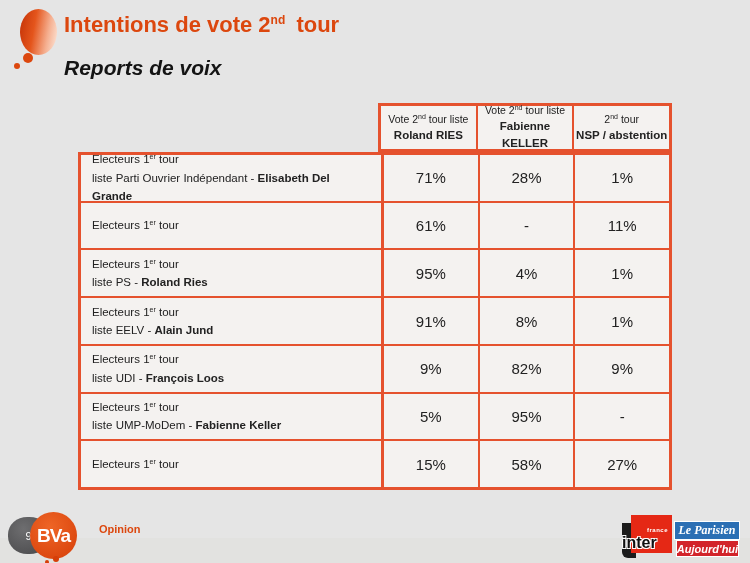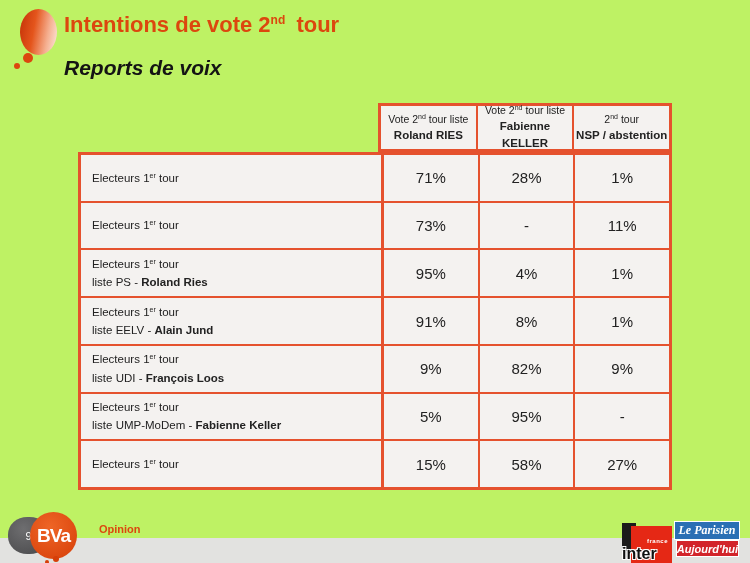--- a/index.html
+++ b/index.html
@@ -1,16 +1,16 @@
 <!DOCTYPE html>
 <html><head>
 <meta charset="utf-8">
 <style>
   html,body{margin:0;padding:0;background:#fff;}
-  .slide{position:relative;width:750px;height:563px;background:#bef264;overflow:hidden;
+  .slide{position:relative;width:750px;height:563px;background:#e5e5e5;overflow:hidden;
          font-family:"Liberation Sans",sans-serif;color:#222;}
 
   
   .blob-main{position:absolute;left:20px;top:9px;width:37px;height:46px;border-radius:50%;
     background:linear-gradient(100deg,#c33106 0%,#e4551c 38%,#f5af90 72%,#fdeade 100%);}
   .blob-dot-mid{position:absolute;left:23px;top:53px;width:10px;height:10px;border-radius:50%;background:#dc470e;}
   .blob-dot-small{position:absolute;left:14px;top:63px;width:6px;height:6px;border-radius:50%;background:#dc470e;}
 
   
   .title{position:absolute;left:64px;top:12px;font-size:22px;font-weight:bold;color:#dc470e;white-space:nowrap;}
@@ -43,21 +43,21 @@
     background:radial-gradient(circle at 38% 32%,#6e6e70,#464648);display:flex;align-items:center;
     justify-content:center;color:#fff;font-size:11px;}
   .bva-circle{position:absolute;left:30px;top:512px;width:47px;height:47px;border-radius:50%;
     background:radial-gradient(circle at 42% 32%,#ee6526,#d63e08);display:flex;align-items:center;
     justify-content:center;color:#fff;font-weight:bold;font-size:19px;letter-spacing:-1px;}
   .bva-dot1{position:absolute;left:53px;top:556px;width:6px;height:6px;border-radius:50%;background:#d63e08;}
   .bva-dot2{position:absolute;left:45px;top:560px;width:4px;height:4px;border-radius:50%;background:#d63e08;}
   .opinion{position:absolute;left:99px;top:523px;font-size:11px;font-weight:bold;color:#dc470e;}
 
   .fi-tab{position:absolute;left:622px;top:523px;width:14px;height:35px;background:#1b1b1b;border-radius:0 0 0 6px;}
-  .fi-square{position:absolute;left:631px;top:515px;width:41px;height:38px;background:#e52815;margin-top:11px;}
+  .fi-square{position:absolute;left:631px;top:515px;width:41px;height:38px;background:#e52815;}
   .fi-france{position:absolute;right:4px;top:12px;color:#fff;font-size:6px;font-weight:bold;letter-spacing:0.5px;}
   .fi-inter{position:absolute;left:-9px;bottom:1px;font-size:16px;font-weight:bold;color:#101010;
     text-shadow:-1px -1px 0 #fff,1px -1px 0 #fff,-1px 1px 0 #fff,1px 1px 0 #fff;}
 
   .lp-blue{position:absolute;left:674px;top:521px;width:66px;height:19px;box-sizing:border-box;
     background:#2b6fb4;border:1px solid #fff;display:flex;align-items:center;justify-content:center;
     color:#fff;font-family:"Liberation Serif",serif;font-style:italic;font-weight:bold;font-size:12px;}
   .lp-red{position:absolute;left:676px;top:540px;width:63px;height:17px;box-sizing:border-box;
     background:#d2242a;border:1px solid #fff;display:flex;align-items:center;justify-content:center;
     color:#fff;font-family:Liberation Sans, sans-serif;font-style:italic;font-weight:bold;font-size:11px;}
@@ -87,31 +87,32 @@
       <div><span>2</span><span class="sup2">nd</span><span> tour</span></div>
       <div class="l2">NSP / abstention</div>
     </div>
   </div>
 
   <div class="tbody">
 
     <div class="trow">
       <div class="td-label">
         <div><span>Electeurs 1</span><span class="sup2">er</span><span> tour</span></div>
+        <div><span>liste Parti Ouvrier Indépendant - </span><b>Elisabeth Del Grande</b></div>
       </div>
       <div class="td-val first">71%</div>
       <div class="td-val">28%</div>
       <div class="td-val">1%</div>
     </div>
 
     <div class="trow">
       <div class="td-label">
         <div><span>Electeurs 1</span><span class="sup2">er</span><span> tour</span></div>
       </div>
-      <div class="td-val first">73%</div>
+      <div class="td-val first">61%</div>
       <div class="td-val">-</div>
       <div class="td-val">11%</div>
     </div>
 
     <div class="trow">
       <div class="td-label">
         <div><span>Electeurs 1</span><span class="sup2">er</span><span> tour</span></div>
         <div><span>liste PS - </span><b>Roland Ries</b></div>
       </div>
       <div class="td-val first">95%</div>

